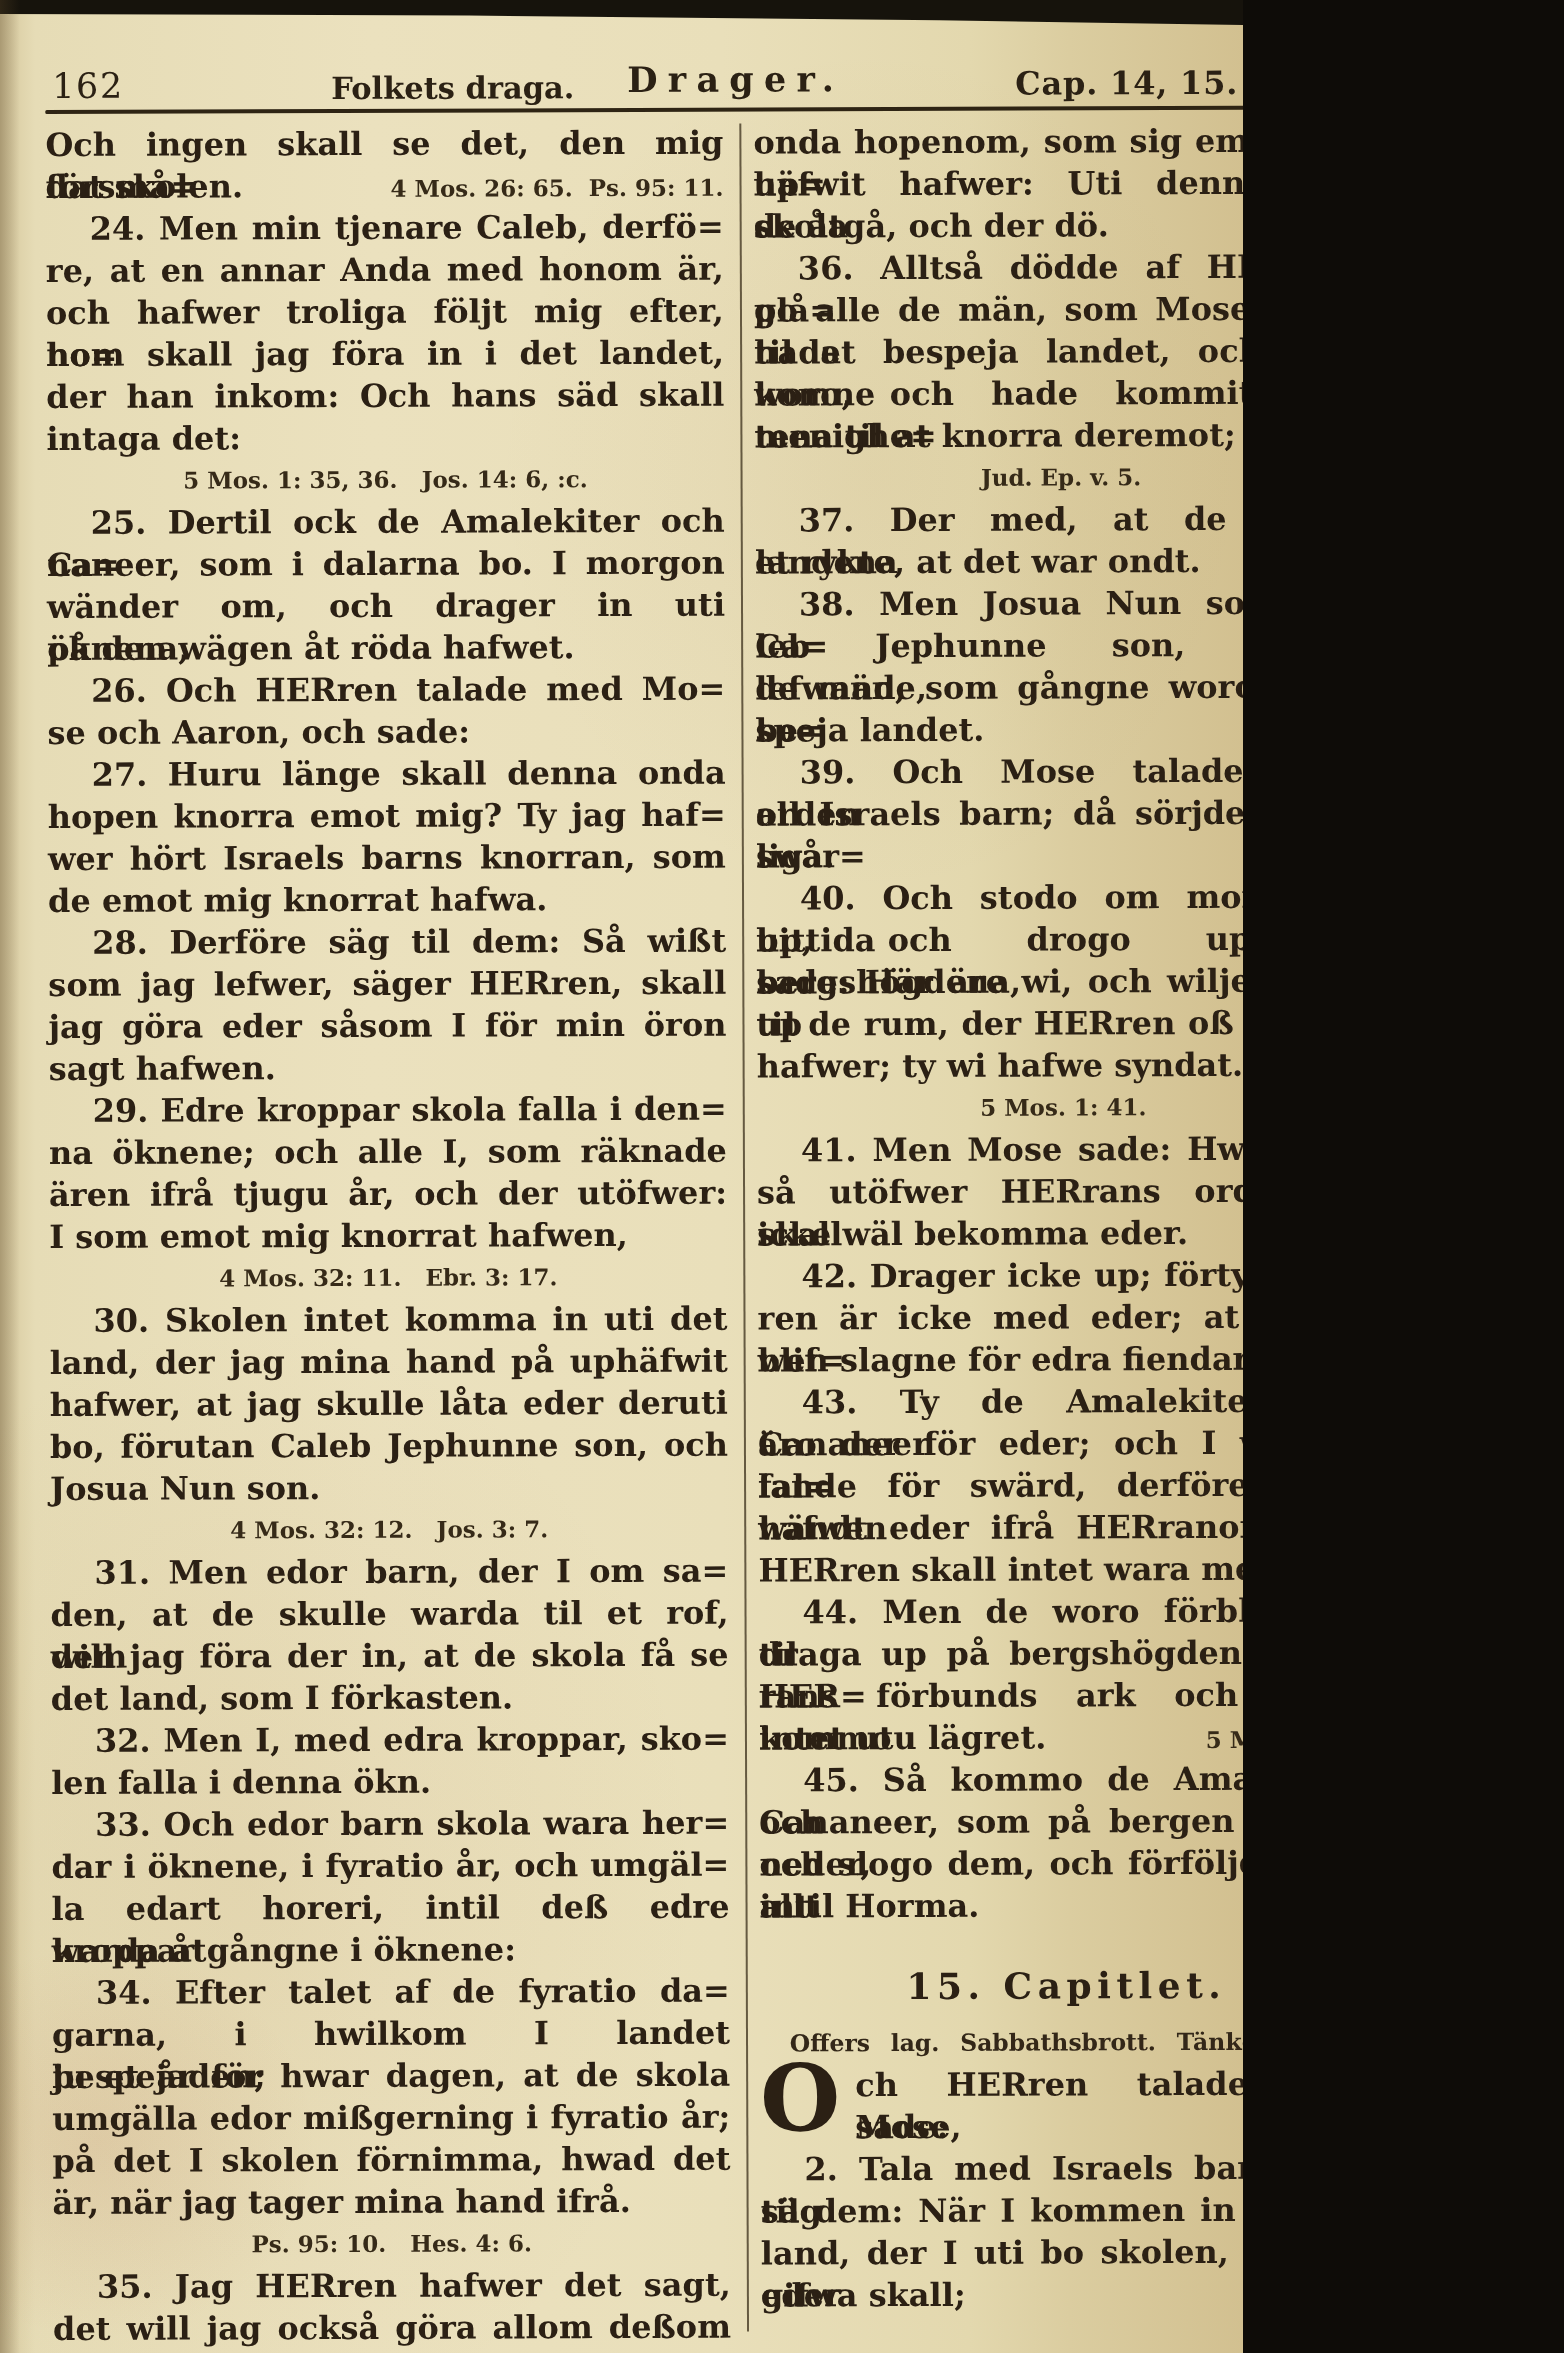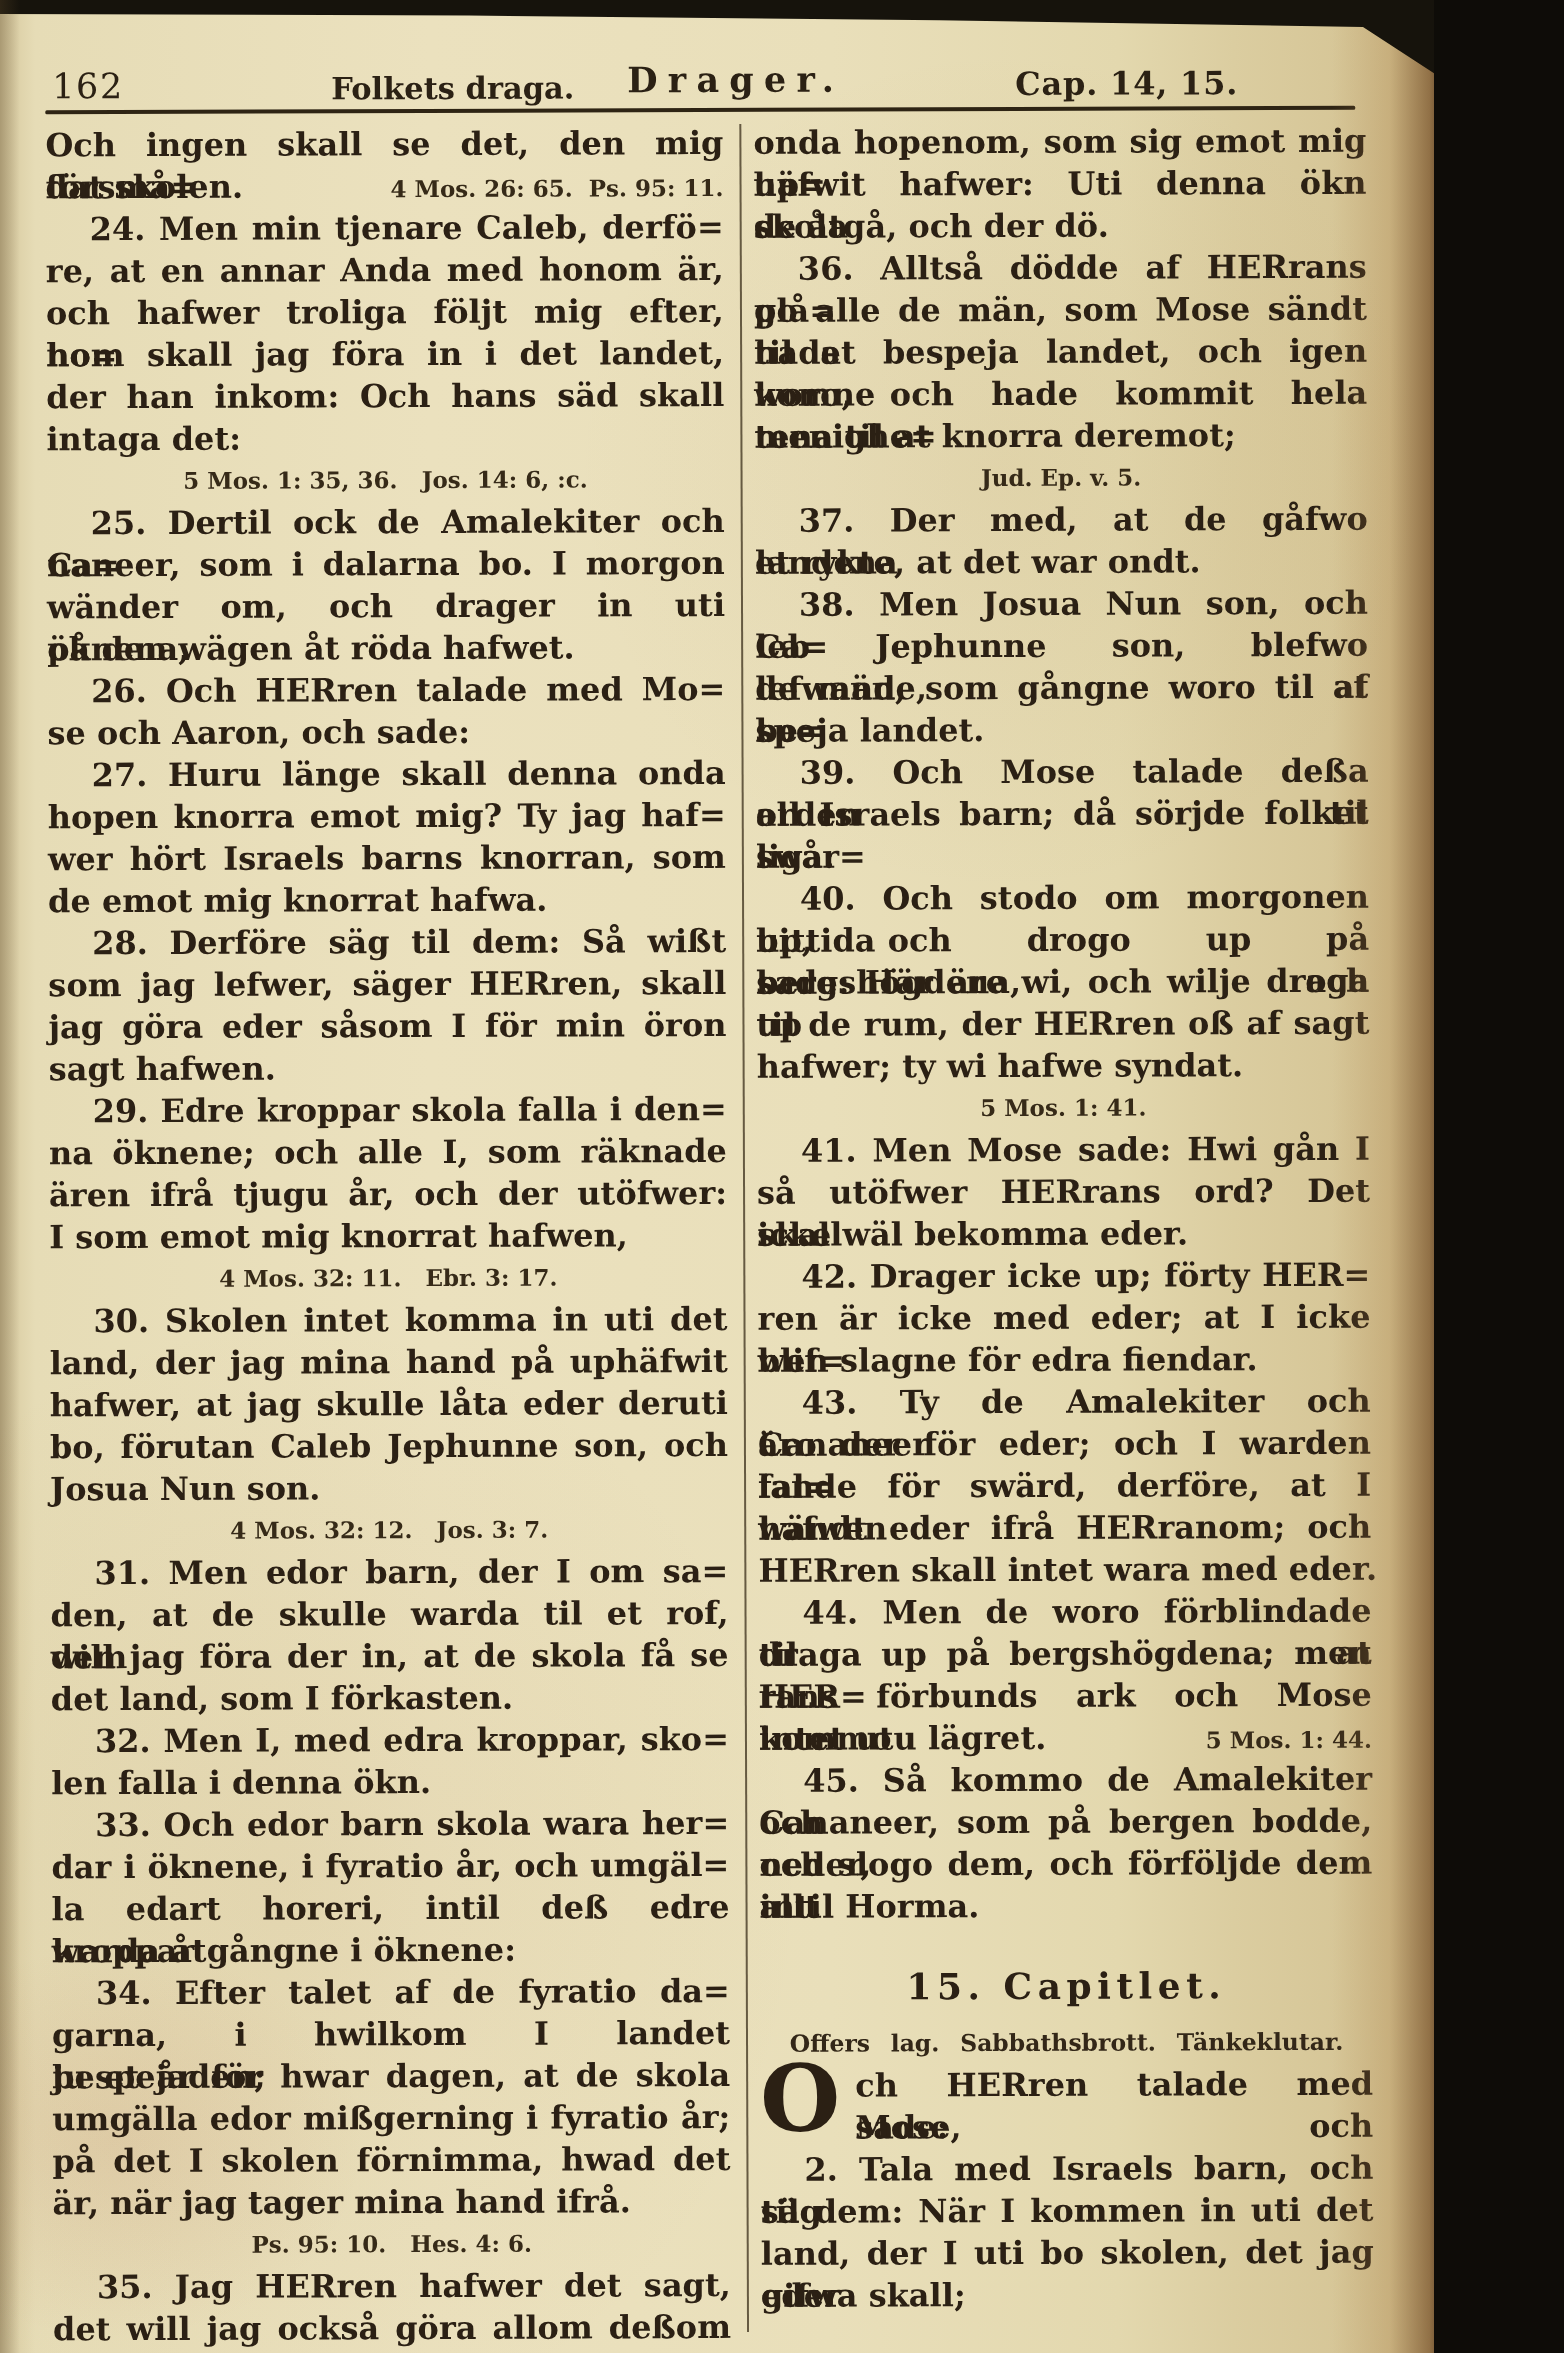--- a/index.html
+++ b/index.html
@@ -1,17 +1,17 @@
 <!DOCTYPE html>
 <html style="font-size:12.5px"><head>
 <meta charset="utf-8">
 <style>
   html,body{margin:0;padding:0;background:#0e0c08;}
   .photo{
-    position:relative; width:1434px; height:2354px; overflow:hidden;
+    position:relative; width:1243px; height:2354px; overflow:hidden;
     font-family:"DejaVu Serif", serif;
     background:
       radial-gradient(60% 40% at 20% 80%, rgba(170,130,70,0.10), rgba(0,0,0,0) 60%),
       radial-gradient(50% 30% at 70% 20%, rgba(160,120,60,0.08), rgba(0,0,0,0) 60%),
       radial-gradient(25% 12% at 8% 91%, rgba(160,70,40,0.10), rgba(0,0,0,0) 70%),
       linear-gradient(90deg,#d5c79c 0,#e6dcb6 35px,#ebe1be 30%,#e9dfba 58%,#e3d8ae 78%,#dbcda0 86%,#d2c090 100%);
     color:#2b2114;
   }
   .page-main{position:absolute; inset:0; transform:rotate(-0.2deg);}
   

